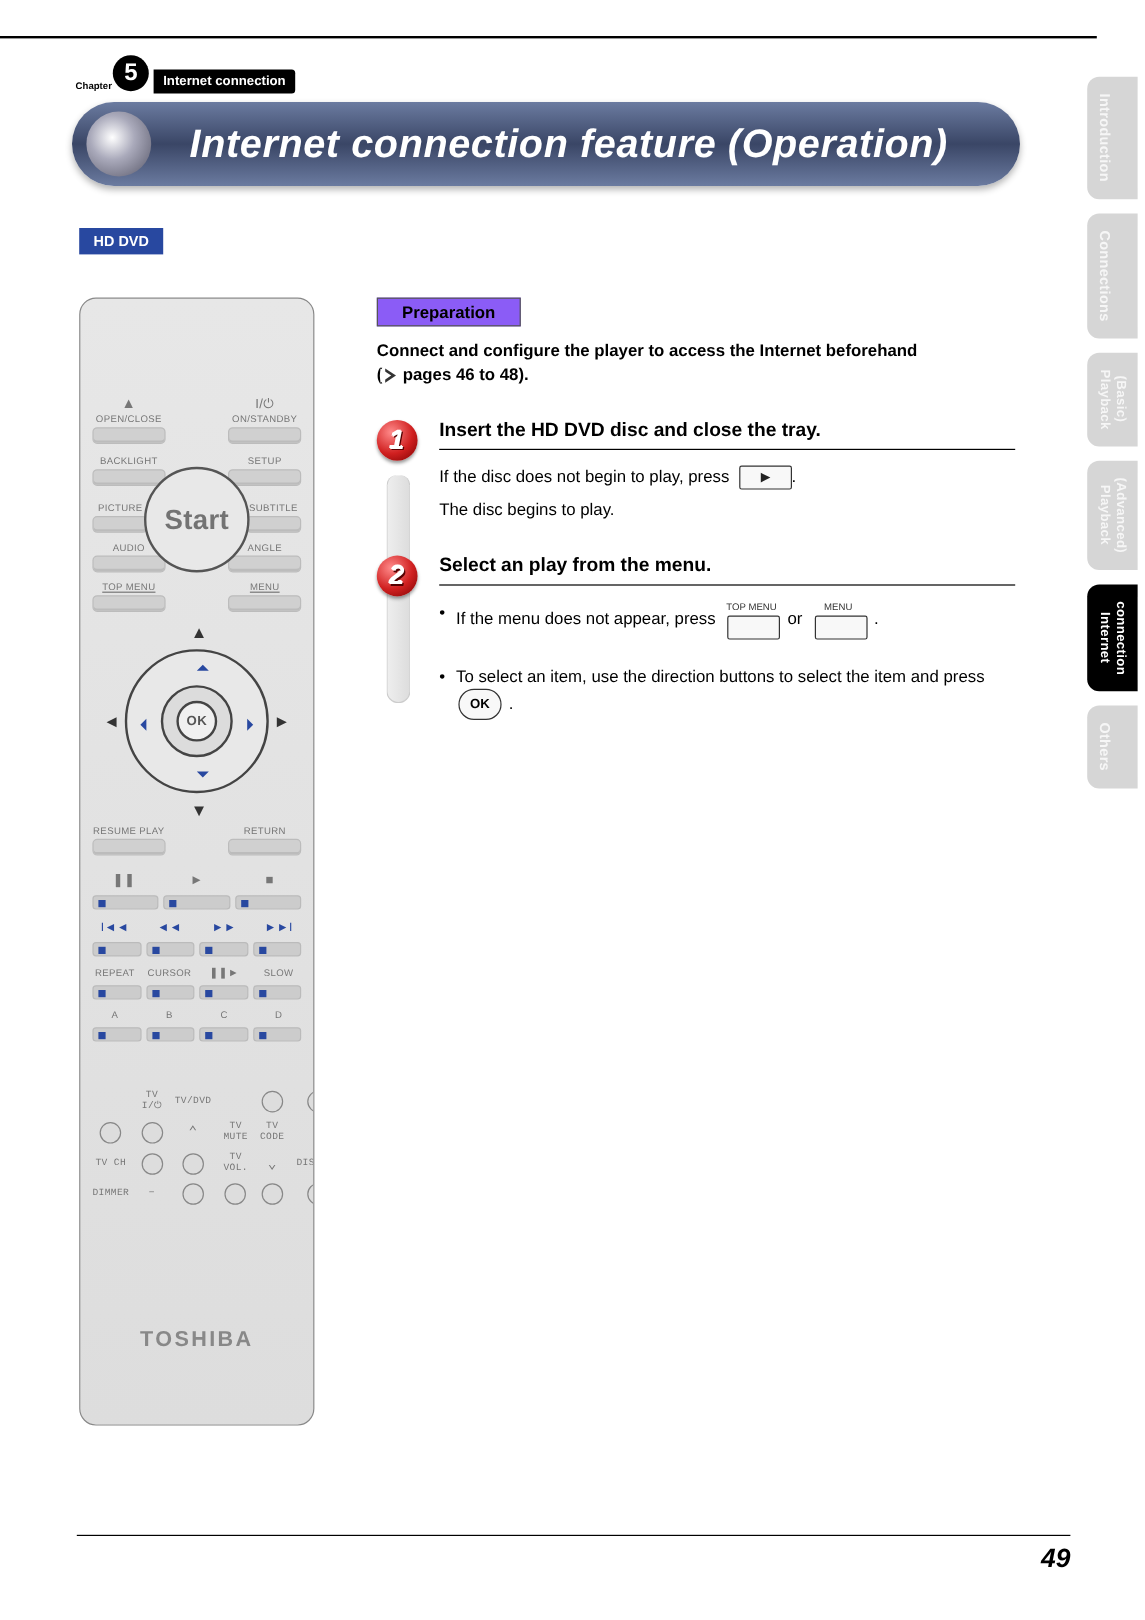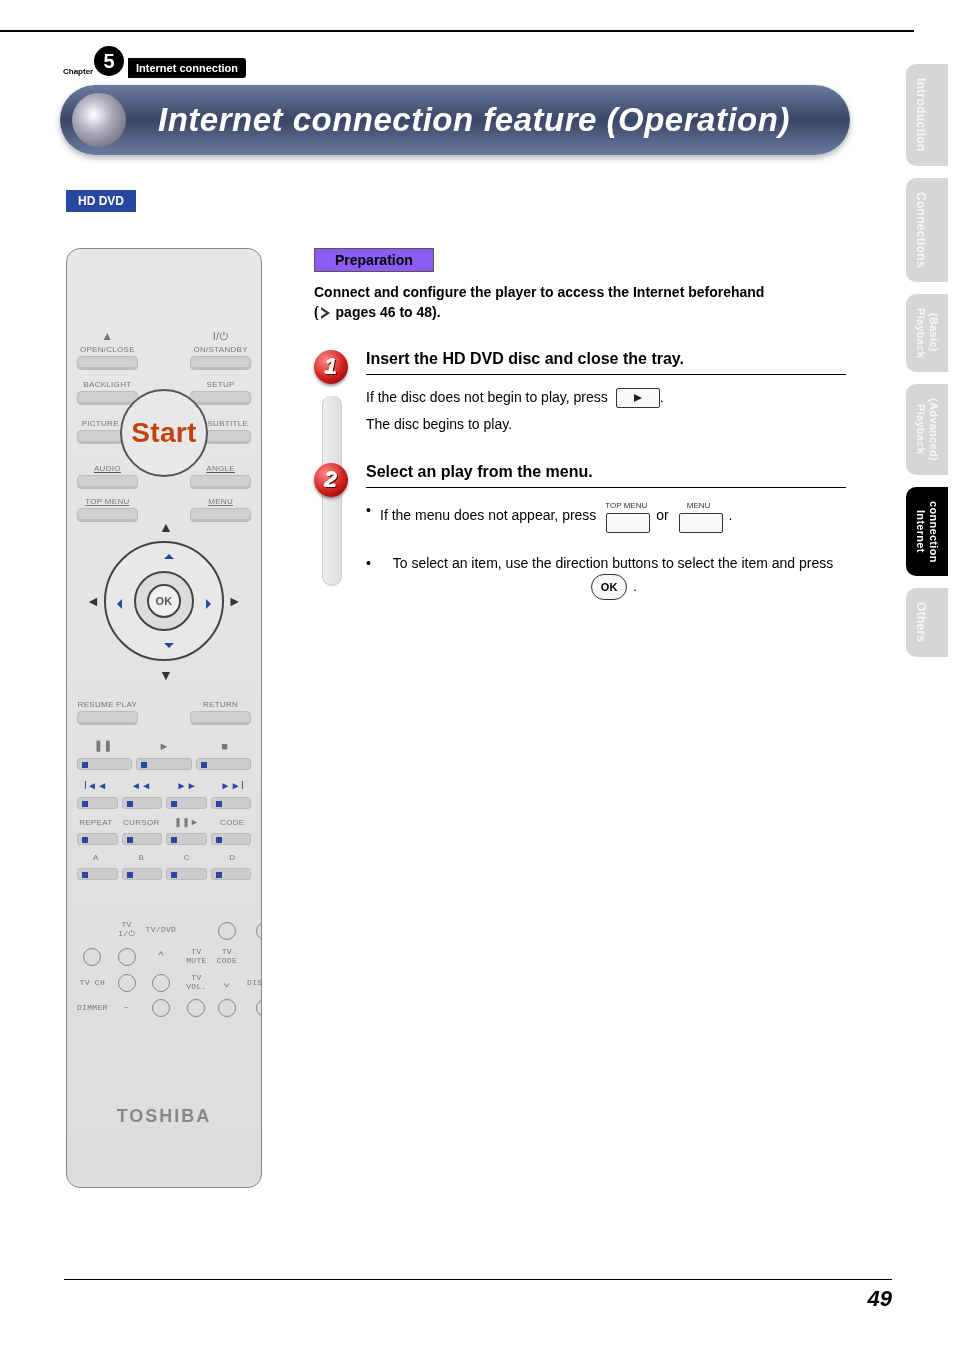--- a/index.html
+++ b/index.html
@@ -65,21 +65,21 @@
     height:14px; box-shadow: inset 0 -2px 0 #bcbcbc;
   }
   .lbl { text-align:center; font-size:8px; color:#777; margin-bottom:2px; }
   .row { display:flex; justify-content:space-between; gap:8px; margin:4px 0; align-items:flex-end;}
   .col { flex:1; }
   .start-circle {
     position:absolute; left:50%; top:140px; transform:translateX(-50%);
     width:88px; height:88px; border:2px solid #555; border-radius:50%;
     display:flex; align-items:center; justify-content:center;
     background:#e8e8e8;
-    font-weight:bold; font-size:28px; color:#c2410c;
+    font-weight:bold; font-size:23px; color:#737373;
   }
   .ok-wrap {
     position:absolute; left:50%; top:292px; transform:translateX(-50%);
     width:120px; height:120px;
   }
   .ok-outer { width:120px; height:120px; border:2px solid #444; border-radius:50%; background:#e8e8e8; position:relative;}
   .ok-inner { position:absolute; left:50%; top:50%; transform:translate(-50%,-50%); width:60px; height:60px; border:2px solid #444; border-radius:50%; background:#dcdcdc;}
   .ok-core { position:absolute; left:50%; top:50%; transform:translate(-50%,-50%); width:34px; height:34px; border:2px solid #444; border-radius:50%; background:#f0f0f0; display:flex; align-items:center; justify-content:center; font-size:11px; font-weight:bold;}
   .triangle { position:absolute; width:0; height:0; border:5px solid transparent; }
   .t-up { border-bottom-color:#2848a0; left:58px; top:6px;}
@@ -233,21 +233,21 @@
           <div class="lbl">PICTURE</div>
           <div class="rbtn"></div>
         </div>
       <div class="col" style="flex:1.4"></div>
       <div class="col">
           <div class="lbl">SUBTITLE</div>
           <div class="rbtn"></div>
         </div>
     </div>
 
-    <div class="row" style="margin-top:20px;text-decoration:underline;">
+    <div class="row" style="margin-top:8px;">
       <div class="col">
           <div class="lbl">AUDIO</div>
           <div class="rbtn"></div>
         </div>
       <div class="col" style="flex:.6"></div>
       <div class="col">
           <div class="lbl">ANGLE</div>
           <div class="rbtn"></div>
         </div>
     </div>
@@ -316,21 +316,21 @@
       <div class="smallbtn"></div>
       <div class="smallbtn"></div>
       <div class="smallbtn"></div>
       <div class="smallbtn"></div>
     </div>
 
     <div class="row" style="margin-top:8px;">
       <div class="col lbl">REPEAT</div>
       <div class="col lbl">CURSOR</div>
       <div class="col lbl" style="font-size:9px;">❚❚►</div>
-      <div class="col lbl">CODE</div>
+      <div class="col lbl">SLOW</div>
     </div>
     <div class="row" style="gap:4px;">
       <div class="smallbtn"></div>
       <div class="smallbtn"></div>
       <div class="smallbtn"></div>
       <div class="smallbtn"></div>
     </div>
 
     <div class="row" style="margin-top:8px;">
       <div class="col lbl">A</div>
@@ -412,21 +412,21 @@
               <span class="t">TOP MENU</span>
               <span class="key-box"></span>
             </span>
           <span> or </span>
           <span class="key-label-top">
               <span class="t">MENU</span>
               <span class="key-box"></span>
             </span>
           <span> .</span>
         </div>
-        <div class="body-text bullet" style="margin-top:20px;text-align:center;">
+        <div class="body-text bullet" style="margin-top:20px;">
           <span> To select an item, use the direction buttons to select the item and press </span>
           <span class="okbtn">
               <span>OK</span>
             </span>
           <span>.</span>
         </div>
       </div>
     </div>
 
   </div>

